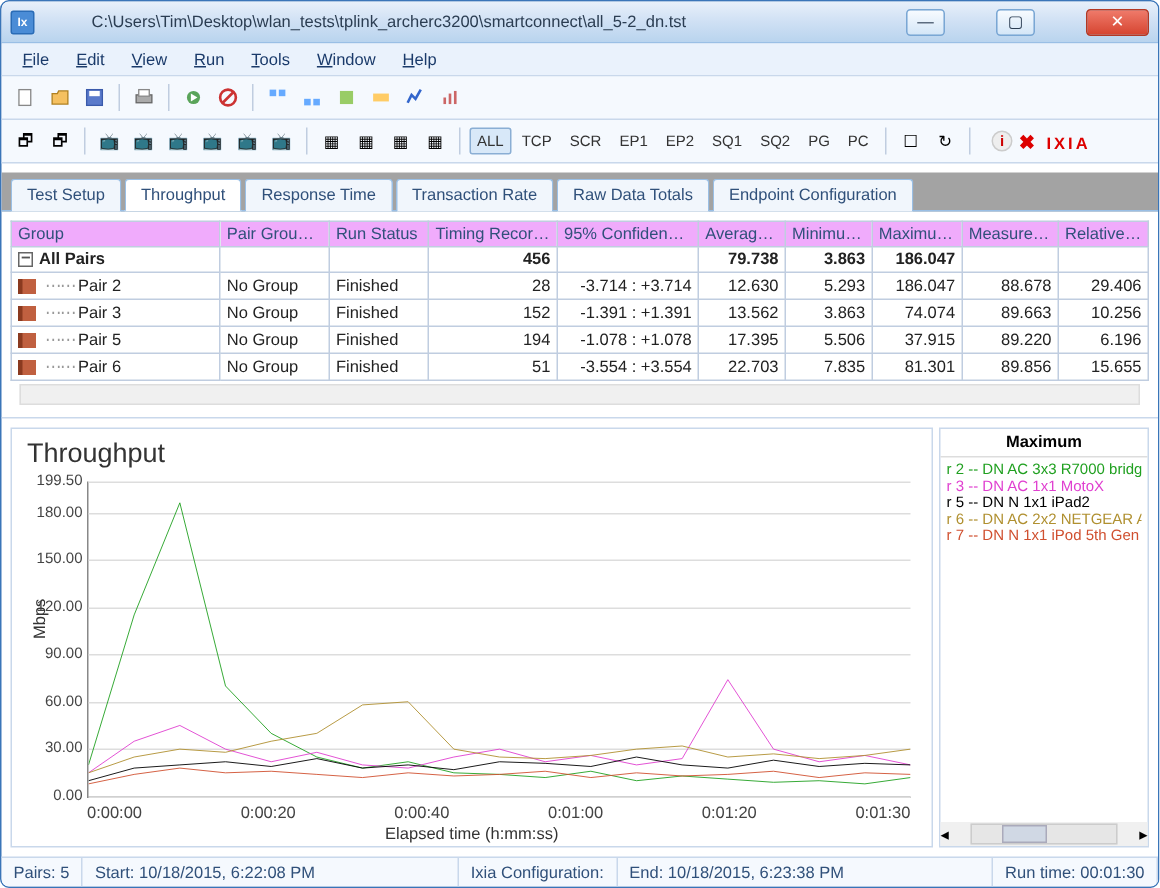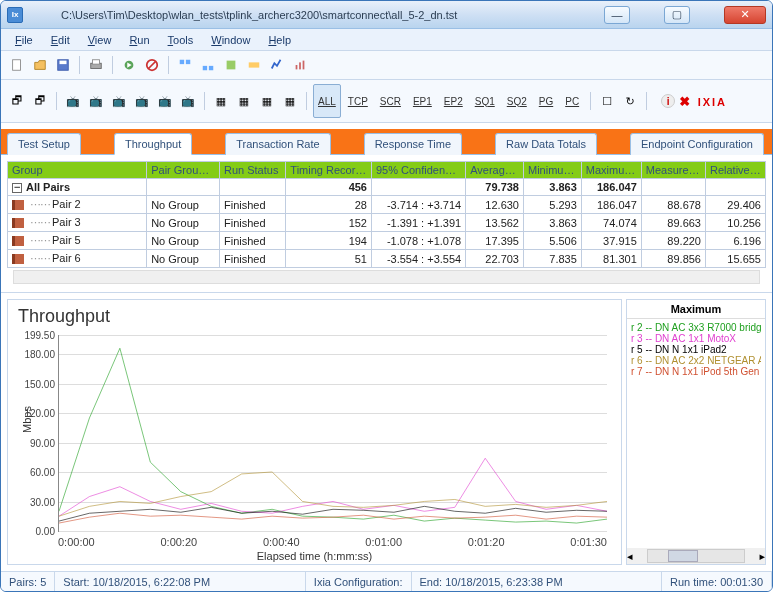--- a/index.html
+++ b/index.html
@@ -11,32 +11,32 @@
   .winbtn { width: 26px; height: 18px; margin-left: 2px; border-radius: 3px; border: 1px solid #7aa7d4; background: linear-gradient(to bottom,#f7fbff,#d4e6f7); display:flex;align-items:center;justify-content:center; color:#2b3d52; cursor:pointer; }
   .winbtn.close { background: linear-gradient(to bottom,#ef7a6a,#d64531); border-color:#b33824; color:#fff; width:42px; }
   .menubar { height: 22px; display:flex; align-items:center; padding:0 6px; gap:2px; border-bottom:1px solid #c9d8eb; background:#eaf2fc; }
   .menuitem { padding:2px 8px; color:#1a3a6a; cursor:pointer; }
   .menuitem u { text-decoration: underline; }
   .toolbar { padding: 4px 6px; display:flex; align-items:center; gap:3px; border-bottom:1px solid #c9d8eb; background:#f5f9fe; flex-wrap:wrap; }
   .tbtn { width:20px; height:20px; border:1px solid transparent; border-radius:2px; display:flex;align-items:center;justify-content:center; cursor:pointer; }
   .tbtn svg { width:14px; height:14px; }
   .sep { width:1px; height:18px; background:#c0cde0; margin:0 3px; }
   .toolbar2 { padding:4px 6px; display:flex; align-items:center; gap:3px; border-bottom:1px solid #c9d8eb; background:#f5f9fe; flex-wrap:wrap; }
-  .txtbtn { height:18px; padding:16px 4px; border:1px solid transparent; border-radius:2px; cursor:pointer; font-size:10px; color:#333; display:flex; align-items:center;text-decoration:underline; }
+  .txtbtn { height:18px; padding:0 4px; border:1px solid transparent; border-radius:2px; cursor:pointer; font-size:10px; color:#333; display:flex; align-items:center; }
   .txtbtn.active { border:1px solid #8aaed4; background:#d8e8f8; }
   .brand { margin-left: 8px; font-weight:bold; display:flex; align-items:center; gap:4px; }
   .brand .ix { color:#d00; letter-spacing:2px; font-size:13px; }
   .brand .dot { width:14px;height:14px;border-radius:50%;background:#eee;border:1px solid #ccc; display:flex;align-items:center;justify-content:center;color:#c00;font-weight:bold;font-size:10px;}
-  .tabs { display:flex; gap:0; border-bottom:1px solid #9abfe5; padding: 3px 6px 0 6px; background:#f97316; margin-top:6px;justify-content:space-between;}
+  .tabs { display:flex; gap:0; border-bottom:1px solid #9abfe5; padding: 3px 6px 0 6px; background:#a3a3a3; margin-top:6px;}
   .tab { padding:4px 10px; border:1px solid #9abfe5; border-bottom:none; border-radius:3px 3px 0 0; margin-right:2px; background:#f1f6fc; cursor:pointer; color:#30507a; position:relative; top:1px;}
   .tab.active { background:#fff; font-weight:normal; border-bottom:1px solid #fff; }
   .grid-wrap { padding:6px; border-bottom:1px solid #c9d8eb; }
   table.grid { width:100%; border-collapse:collapse; table-layout:fixed; }
   table.grid th, table.grid td { border:1px solid #c0cde0; padding:2px 4px; white-space:nowrap; overflow:hidden; text-overflow:ellipsis; }
-  table.grid th { background:#84cc16; color:#30507a; font-weight:normal; text-align:left; }
+  table.grid th { background:#f0abfc; color:#30507a; font-weight:normal; text-align:left; }
   table.grid td { color:#222; }
   table.grid td.r { text-align:right; }
   table.grid tr.allrow td { font-weight:bold; }
   .pairicon { display:inline-block; width:12px; height:10px; background:#c06040; border-left:3px solid #8a3a20; margin-right:6px; vertical-align:middle; }
   .tree-connector { color:#999; letter-spacing:-1px; margin-right:2px; }
   .sqbox { display:inline-block; width:10px;height:10px;border:1px solid #666; margin-right:4px; vertical-align:middle; position:relative; }
   .sqbox::after{content:"−";position:absolute;top:-3px;left:1px;color:#555;font-size:11px;}
   .chart-area { flex:1; display:flex; padding:6px; gap:4px; min-height:0; }
   .chart-box { flex:1; border:1px solid #c9d8eb; padding:4px 6px 2px 6px; background:#fff; display:flex; flex-direction:column; }
   .chart-title { font-size:18px; color:#333; margin:2px 0 4px 4px; }
@@ -188,22 +188,22 @@
     <div class="sep"></div>
     <div class="brand">
       <span class="dot">i</span>
       <span class="ix">✖ <span>IXIA</span></span>
     </div>
   </div>
 
   <div class="tabs" id="tabs">
       <div class="tab">Test Setup</div>
       <div class="tab active">Throughput</div>
+      <div class="tab">Response Time</div>
       <div class="tab">Transaction Rate</div>
-      <div class="tab">Response Time</div>
       <div class="tab">Raw Data Totals</div>
       <div class="tab">Endpoint Configuration</div>
     </div>
 
   <div class="grid-wrap">
     <table class="grid">
       <colgroup>
         <col style="width:130px">
           <col style="width:68px">
           <col style="width:62px">

